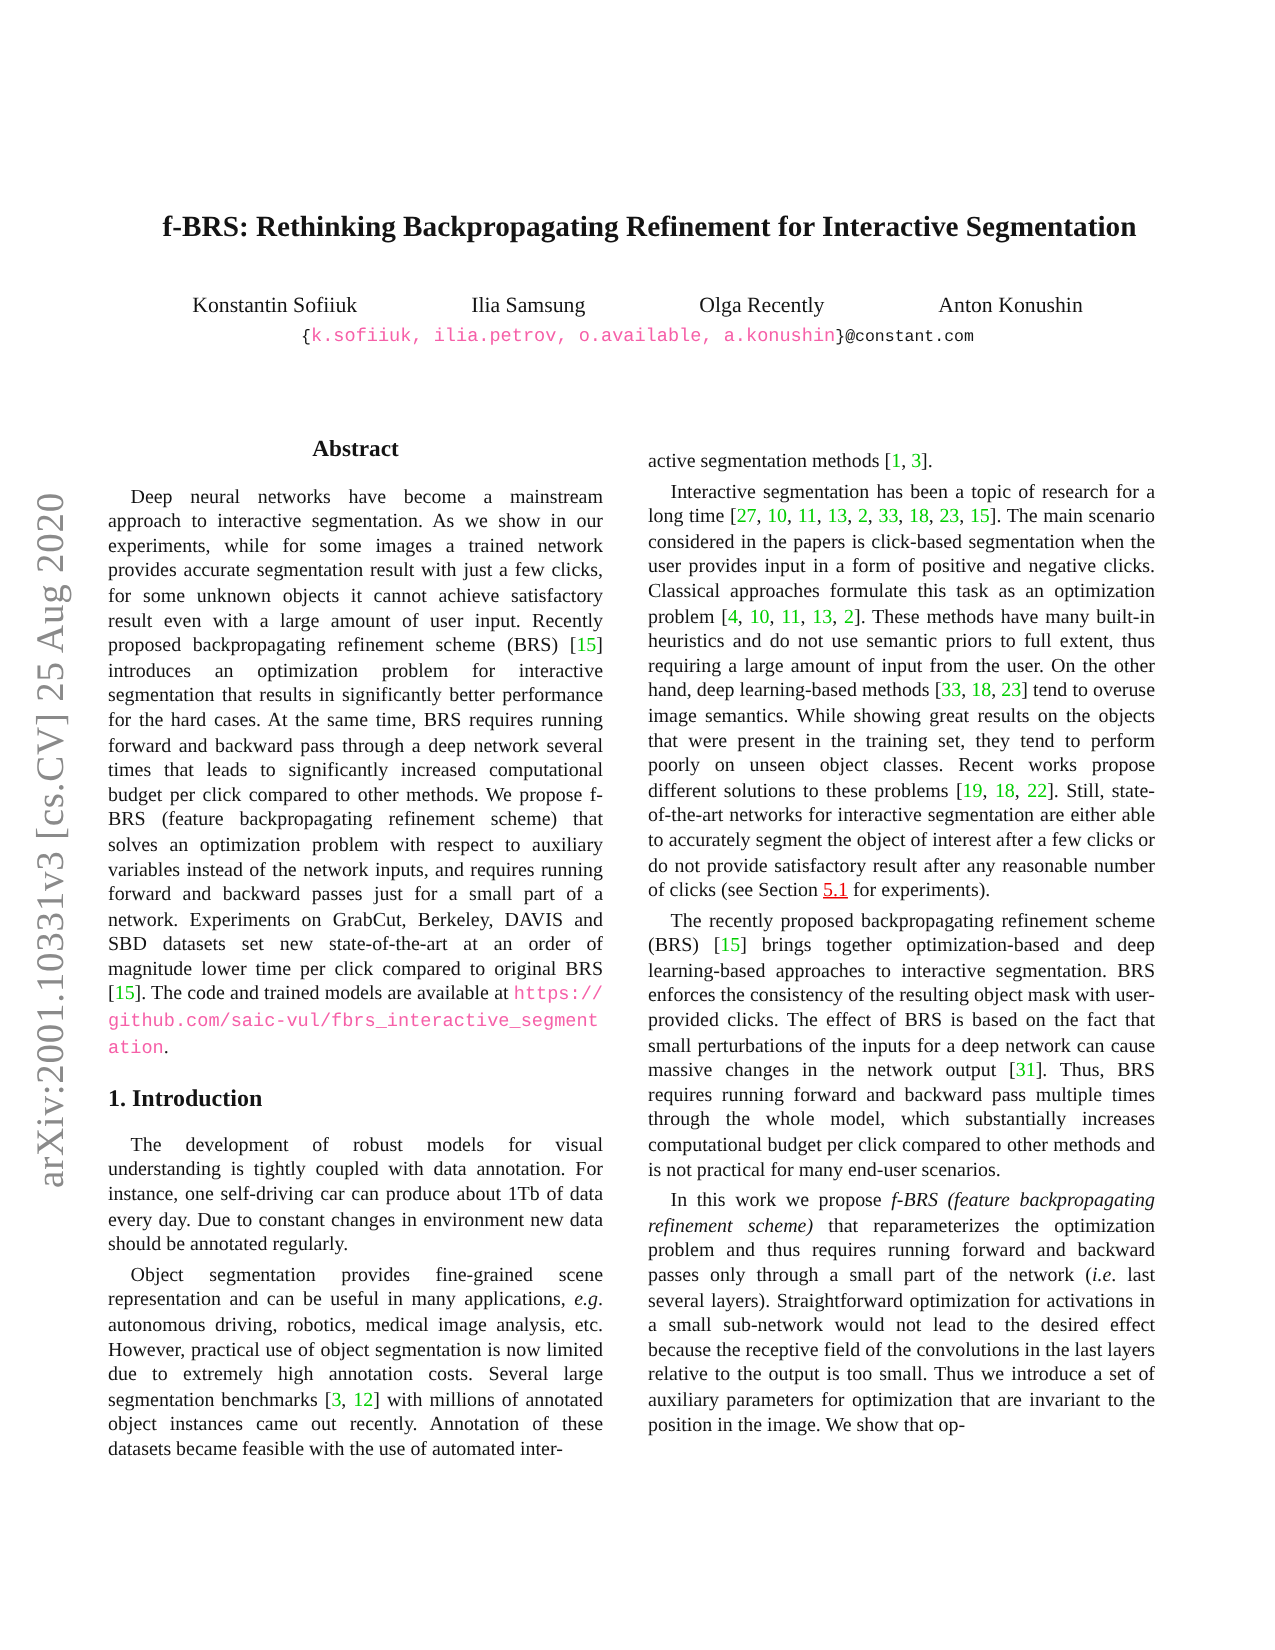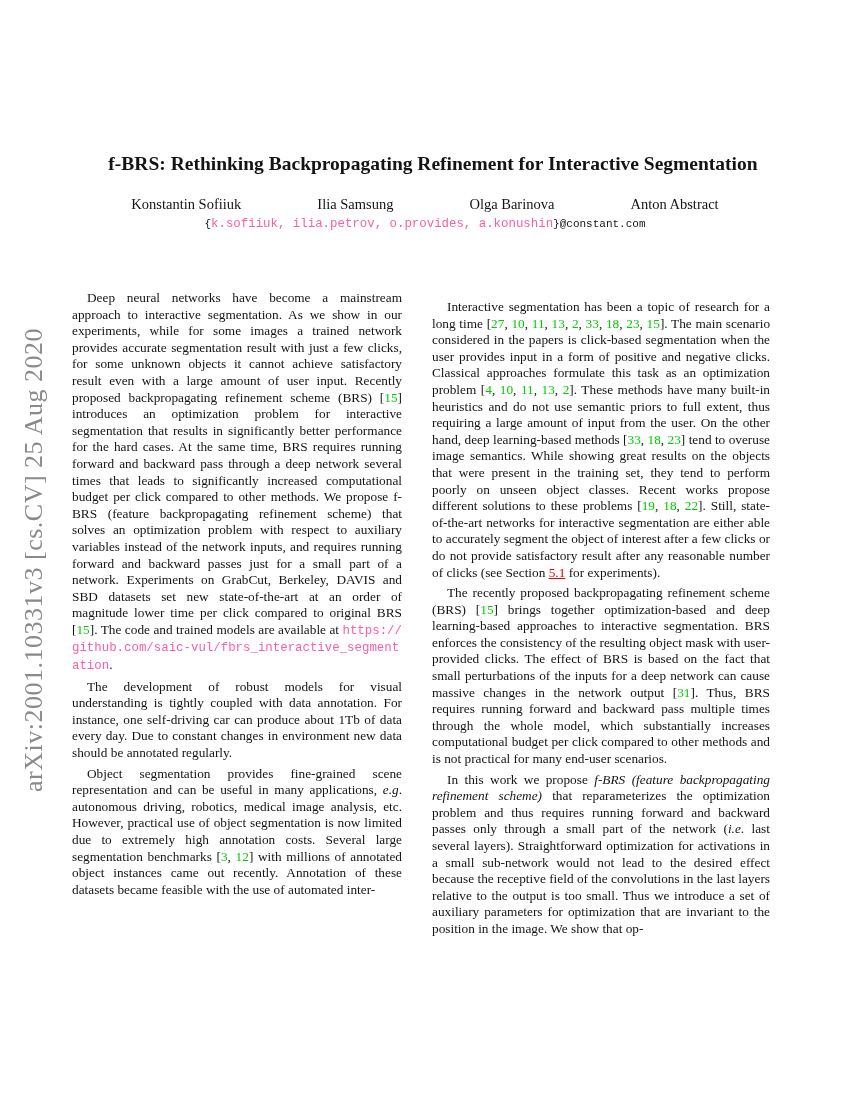--- a/index.html
+++ b/index.html
@@ -8,21 +8,21 @@
     font-family:"Liberation Serif", serif; color:#141414; overflow:hidden;
   }
   .arxiv-stamp {
     position:absolute; left:34px; top:560px;
     transform:translate(-50%,-50%) rotate(-90deg);
     white-space:nowrap; font-size:26px; letter-spacing:0.5px;
     color:var(--stamp,#8a8a8a);
   }
   .title {
     position:absolute; top:141px; left:60px; right:44px;
-    text-align:center; font-size:19.5px; font-weight:bold; margin:12px;
+    text-align:center; font-size:19.5px; font-weight:bold; margin:0;
   }
   .authors {
     position:absolute; top:196px; left:0; right:0;
     display:flex; justify-content:center; gap:76px;
     font-size:14.5px;
   }
   .emails {
     position:absolute; top:217px; left:0; right:0; text-align:center;
     font-family:"Liberation Mono", monospace; font-size:11px; color:#141414;
   }
@@ -49,32 +49,35 @@
 
 <div class="page">
 
   <div class="arxiv-stamp">arXiv:2001.10331v3  [cs.CV]  25 Aug 2020</div>
 
   <h1 class="title">f-BRS: Rethinking Backpropagating Refinement for Interactive Segmentation</h1>
 
   <div class="authors">
     <span>Konstantin Sofiiuk</span>
     <span>Ilia Samsung</span>
-    <span>Olga Barinova</span>
-    <span>Anton Abstract</span>
+    <span>Olga Recently</span>
+    <span>Anton Konushin</span>
   </div>
 
-  <div class="emails"><span>{</span><span class="seg-m">k.sofiiuk, ilia.petrov, o.provides, a.konushin</span><span>}@constant.com</span></div>
+  <div class="emails"><span>{</span><span class="seg-m">k.sofiiuk, ilia.petrov, o.available, a.konushin</span><span>}@constant.com</span></div>
 
 
   <div class="col col-left">
+    <div class="abstract-heading">Abstract</div>
     <p class="par abstract-body indent"><span>Deep neural networks have become a mainstream approach to interactive segmentation. As we show in our experiments, while for some images a trained network provides accurate segmentation result with just a few clicks, for some unknown objects it cannot achieve satisfactory result even with a large amount of user input. Recently proposed backpropagating refinement scheme (BRS) [</span><span class="seg-g">15</span><span>] introduces an optimization problem for interactive segmentation that results in significantly better performance for the hard cases. At the same time, BRS requires running forward and backward pass through a deep network several times that leads to significantly increased computational budget per click compared to other methods. We propose f-BRS (feature backpropagating refinement scheme) that solves an optimization problem with respect to auxiliary variables instead of the network inputs, and requires running forward and backward passes just for a small part of a network. Experiments on GrabCut, Berkeley, DAVIS and SBD datasets set new state-of-the-art at an order of magnitude lower time per click compared to original BRS [</span><span class="seg-g">15</span><span>]. The code and trained models are available at </span><span class="seg-m">https://github.com/saic-vul/fbrs_interactive_segmentation</span><span>.</span></p>
+    <h2 class="section-heading">1. Introduction</h2>
     <p class="par indent"><span>The development of robust models for visual understanding is tightly coupled with data annotation. For instance, one self-driving car can produce about 1Tb of data every day. Due to constant changes in environment new data should be annotated regularly.</span></p>
     <p class="par indent"><span>Object segmentation provides fine-grained scene representation and can be useful in many applications, </span><span class="seg-i">e.g</span><span>. autonomous driving, robotics, medical image analysis, etc. However, practical use of object segmentation is now limited due to extremely high annotation costs. Several large segmentation benchmarks [</span><span class="seg-g">3</span><span>, </span><span class="seg-g">12</span><span>] with millions of annotated object instances came out recently. Annotation of these datasets became feasible with the use of automated inter-</span></p>
   </div>
 
   <div class="col col-right">
+    <p class="par"><span>active segmentation methods [</span><span class="seg-g">1</span><span>, </span><span class="seg-g">3</span><span>].</span></p>
     <p class="par indent"><span>Interactive segmentation has been a topic of research for a long time [</span><span class="seg-g">27</span><span>, </span><span class="seg-g">10</span><span>, </span><span class="seg-g">11</span><span>, </span><span class="seg-g">13</span><span>, </span><span class="seg-g">2</span><span>, </span><span class="seg-g">33</span><span>, </span><span class="seg-g">18</span><span>, </span><span class="seg-g">23</span><span>, </span><span class="seg-g">15</span><span>]. The main scenario considered in the papers is click-based segmentation when the user provides input in a form of positive and negative clicks. Classical approaches formulate this task as an optimization problem [</span><span class="seg-g">4</span><span>, </span><span class="seg-g">10</span><span>, </span><span class="seg-g">11</span><span>, </span><span class="seg-g">13</span><span>, </span><span class="seg-g">2</span><span>]. These methods have many built-in heuristics and do not use semantic priors to full extent, thus requiring a large amount of input from the user. On the other hand, deep learning-based methods [</span><span class="seg-g">33</span><span>, </span><span class="seg-g">18</span><span>, </span><span class="seg-g">23</span><span>] tend to overuse image semantics. While showing great results on the objects that were present in the training set, they tend to perform poorly on unseen object classes. Recent works propose different solutions to these problems [</span><span class="seg-g">19</span><span>, </span><span class="seg-g">18</span><span>, </span><span class="seg-g">22</span><span>]. Still, state-of-the-art networks for interactive segmentation are either able to accurately segment the object of interest after a few clicks or do not provide satisfactory result after any reasonable number of clicks (see Section </span><span class="seg-r">5.1</span><span> for experiments).</span></p>
     <p class="par indent"><span>The recently proposed backpropagating refinement scheme (BRS) [</span><span class="seg-g">15</span><span>] brings together optimization-based and deep learning-based approaches to interactive segmentation. BRS enforces the consistency of the resulting object mask with user-provided clicks. The effect of BRS is based on the fact that small perturbations of the inputs for a deep network can cause massive changes in the network output [</span><span class="seg-g">31</span><span>]. Thus, BRS requires running forward and backward pass multiple times through the whole model, which substantially increases computational budget per click compared to other methods and is not practical for many end-user scenarios.</span></p>
     <p class="par indent"><span>In this work we propose </span><span class="seg-i">f-BRS (feature backpropagating refinement scheme)</span><span> that reparameterizes the optimization problem and thus requires running forward and backward passes only through a small part of the network (</span><span class="seg-i">i.e</span><span>. last several layers). Straightforward optimization for activations in a small sub-network would not lead to the desired effect because the receptive field of the convolutions in the last layers relative to the output is too small. Thus we introduce a set of auxiliary parameters for optimization that are invariant to the position in the image. We show that op-</span></p>
   </div>
 
 </div>
 
 </body></html>

